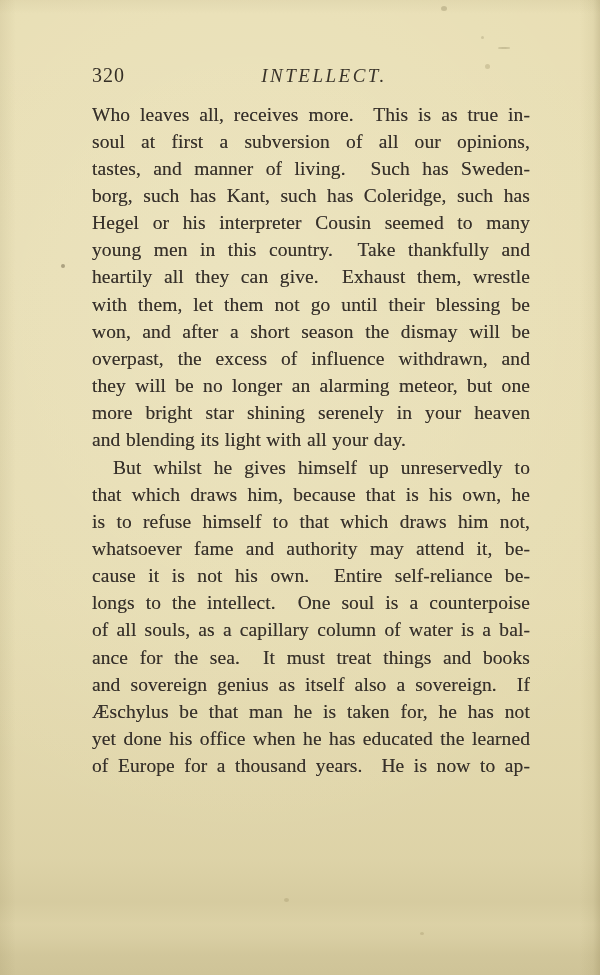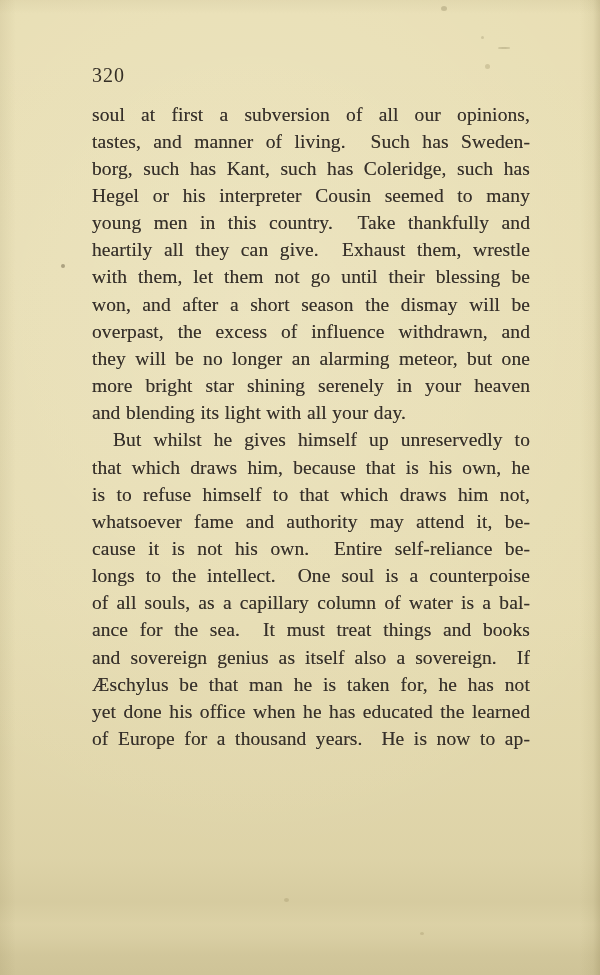--- a/index.html
+++ b/index.html
@@ -98,23 +98,25 @@
   .speck.s6 { left: 284px; top: 898px; width: 5px; height: 4px; background: rgba(110,96,52,0.18); }
   .speck.s7 { left: 420px; top: 932px; width: 4px; height: 3px; background: rgba(110,96,52,0.18); }
 </style>
 </head>
 <body>
 
 <div class="page">
 
   <header class="running-header">
     <span class="folio">320</span>
+    <span class="head-title">INTELLECT.</span>
   </header>
 
   <main class="text-block" id="textBlock">
+      <div class="text-line">Who leaves all, receives more.&nbsp; This is as true in-</div>
       <div class="text-line">soul at first a subversion of all our opinions,</div>
       <div class="text-line">tastes, and manner of living.&nbsp; Such has Sweden-</div>
       <div class="text-line">borg, such has Kant, such has Coleridge, such has</div>
       <div class="text-line">Hegel or his interpreter Cousin seemed to many</div>
       <div class="text-line">young men in this country.&nbsp; Take thankfully and</div>
       <div class="text-line">heartily all they can give.&nbsp; Exhaust them, wrestle</div>
       <div class="text-line">with them, let them not go until their blessing be</div>
       <div class="text-line">won, and after a short season the dismay will be</div>
       <div class="text-line">overpast, the excess of influence withdrawn, and</div>
       <div class="text-line">they will be no longer an alarming meteor, but one</div>

